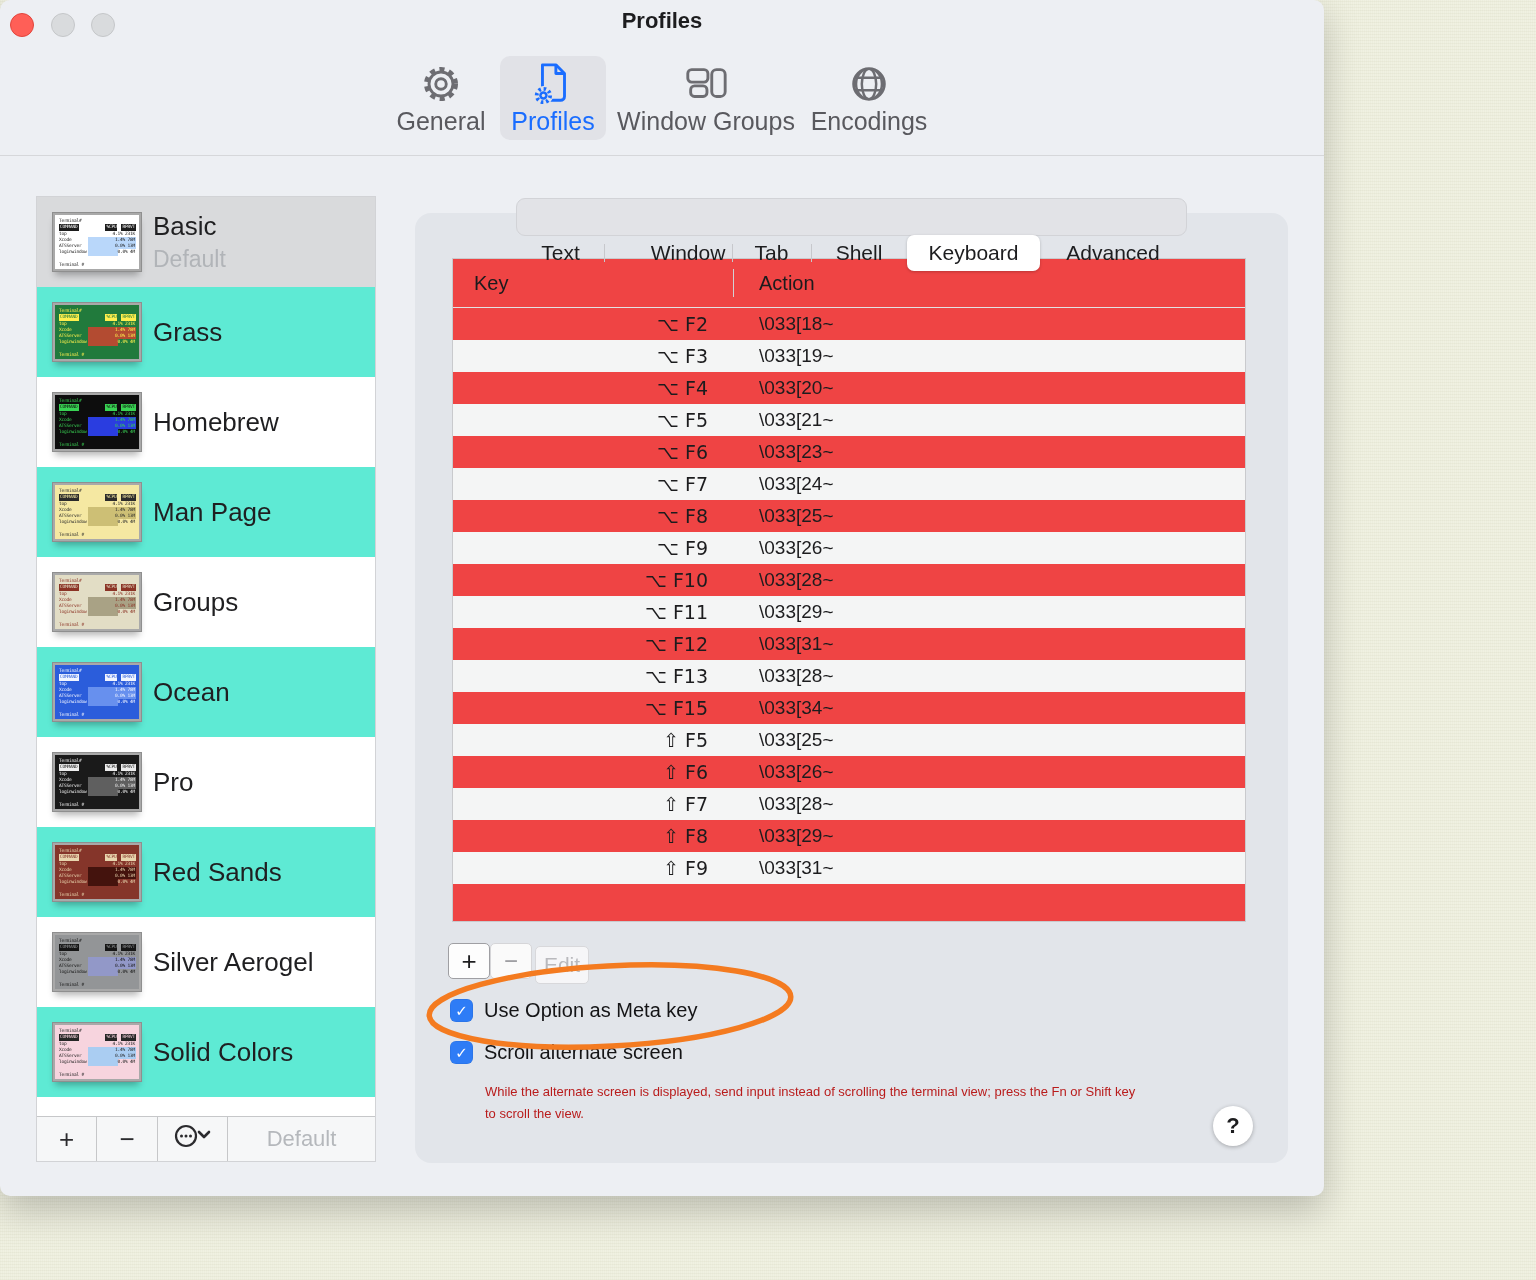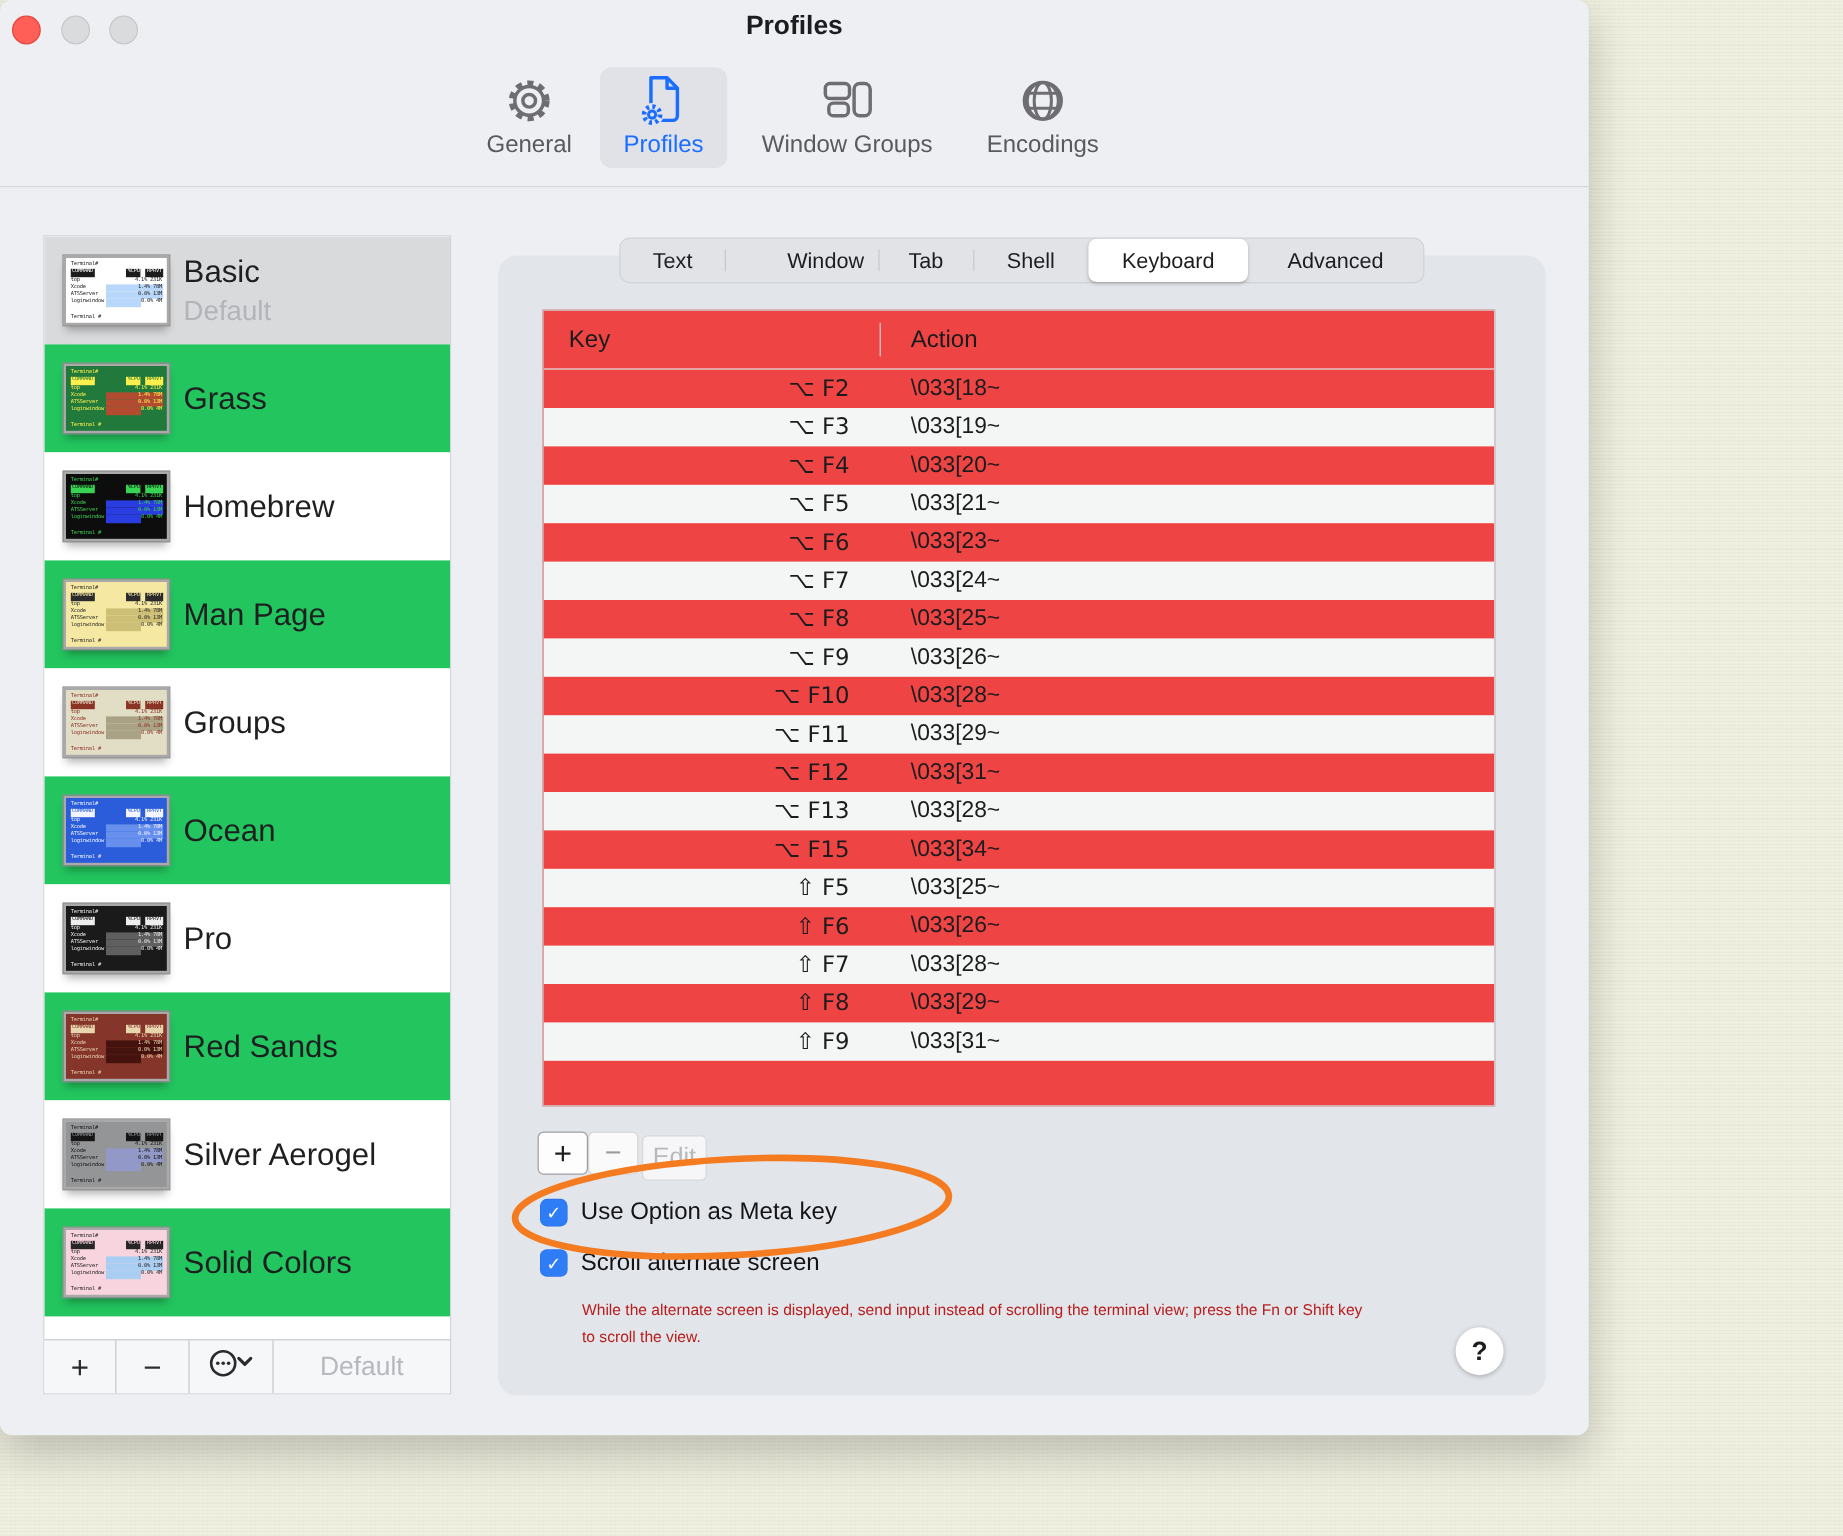--- a/index.html
+++ b/index.html
@@ -19,36 +19,36 @@
   .tl{position:absolute;top:13px;width:22px;height:22px;border-radius:50%;}
   .tl.close{left:10px;background:var(--close-red);border:1px solid #e2453c;}
   .tl.g1{left:51px;} .tl.g2{left:91px;}
   .tl.dis{background:#d9dbdd;border:1px solid #c5c7c9;}
   .wtitle{position:absolute;left:0;top:8px;width:1324px;text-align:center;
     font-size:22px;font-weight:700;color:#1d1d1f;}
   
   .titem{position:absolute;top:56px;height:84px;display:flex;flex-direction:column;
     align-items:center;justify-content:space-between;padding:5px 0 7px;box-sizing:border-box;
     border-radius:10px;color:#6d6d72;cursor:default;}
-  .titem .tlabel{font-size:20px;color:#59595e;white-space:nowrap;text-align:right;}
+  .titem .tlabel{font-size:25px;color:#59595e;white-space:nowrap;text-align:right;}
   .titem.selected{background:#e1e2e7;}
   .titem.selected .tlabel{color:var(--accent);}
   .titem.selected .ticon{color:var(--accent);}
   .ticon{width:46px;height:46px;color:#6d6d72;}
   .ticon svg{display:block;}
   #ti-general{left:385px;width:112px;}
   #ti-profiles{left:500px;width:106px;}
   #ti-windowgroups{left:622px;width:168px;}
   #ti-encodings{left:806px;width:126px;}
   
   .sidebar{position:absolute;left:36px;top:196px;width:340px;height:966px;
     background:#fff;border:1px solid #d2d3d6;box-sizing:border-box;padding-left:37px;}
   .plist{position:absolute;left:0;top:0;width:338px;height:920px;overflow:hidden;}
   .pitem{position:relative;height:90px;display:flex;align-items:center;background:#fff;}
-  .pitem.alt{background:#22c55e;text-align:right;}
+  .pitem.alt{background:#5eead4;text-align:right;}
   .pitem.sel{background:var(--selrow);}
   .pmeta{margin-left:12px;display:flex;flex-direction:column;gap:4px;}
   .pname{font-size:26px;color:#1f1f21;}
   .psub{font-size:23px;color:#b1b4b8;}
   .psub:empty{display:none;}
   
   .thumb{margin-left:16px;width:88px;height:58px;box-sizing:border-box;
     border:2px solid #a9a9a9;outline:1px solid #8f8f8f;background:var(--tbg);
     padding:3px 3px 0 4px;overflow:hidden;
     font-family:"DejaVu Sans Mono",monospace;font-size:4.5px;line-height:6.3px;
@@ -68,21 +68,21 @@
     font-size:26px;color:#2b2b2e;display:flex;align-items:center;justify-content:center;padding:0;}
   .pfbtn.w1{width:60px;} .pfbtn.w2{width:61px;} .pfbtn.w3{width:70px;}
   .pfbtn.default{flex:1;font-size:22px;color:#b5b8bc;border-right:none;}
   
   .panel{position:absolute;left:415px;top:213px;width:873px;height:950px;
     background:#e2e5ea;border-radius:16px;}
   
   .tabbar{position:absolute;left:516px;top:198px;height:36px;display:flex;
     background:#e2e3e7;border:1px solid #d2d3d7;border-radius:9px;z-index:3;}
   .seg{position:relative;height:100%;border:none;background:transparent;padding:0;
-    font-family:inherit;font-size:18px;color:#1d1d1f;display:flex;align-items:center;justify-content:center;}
+    font-family:inherit;font-size:21px;color:#1d1d1f;display:flex;align-items:center;justify-content:center;margin-top:36px;}
   .seg:nth-child(1){width:87px;}  .seg:nth-child(2){width:128px;padding-left:40px;}
   .seg:nth-child(3){width:79px;}  .seg:nth-child(4){width:96px;}
   .seg:nth-child(5){width:133px;} .seg:nth-child(6){width:146px;}
   .seg::before{content:"";position:absolute;left:0;top:9px;bottom:9px;width:1px;background:#c7c8cc;}
   .seg:first-child::before,.seg.sel::before,.seg.sel + .seg::before{display:none;}
   .seg.sel{background:#fff;border-radius:7px;box-shadow:0 1px 3px rgba(0,0,0,.22);}
   
   .ktable{position:absolute;left:37px;top:45px;width:794px;height:664px;
     background:#ef4444;border:1px solid #c9cacd;box-sizing:border-box;overflow:hidden;}
   .thead{position:relative;height:48px;display:flex;align-items:center;

